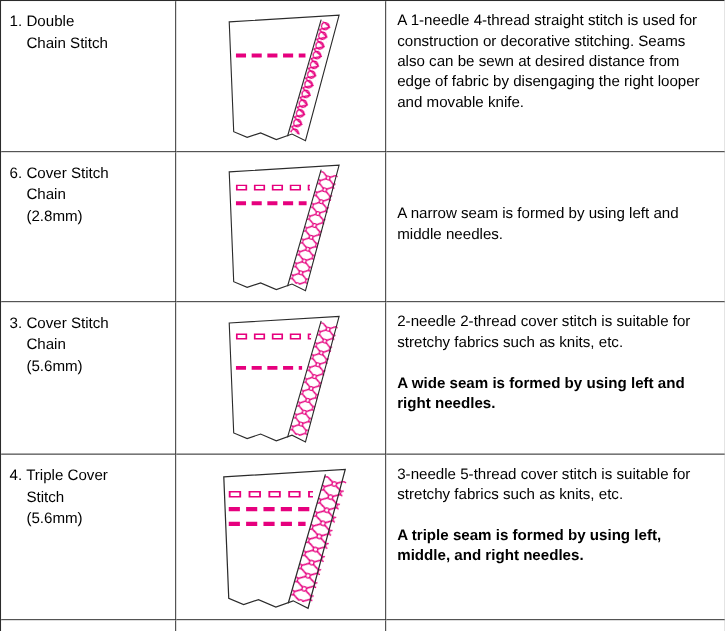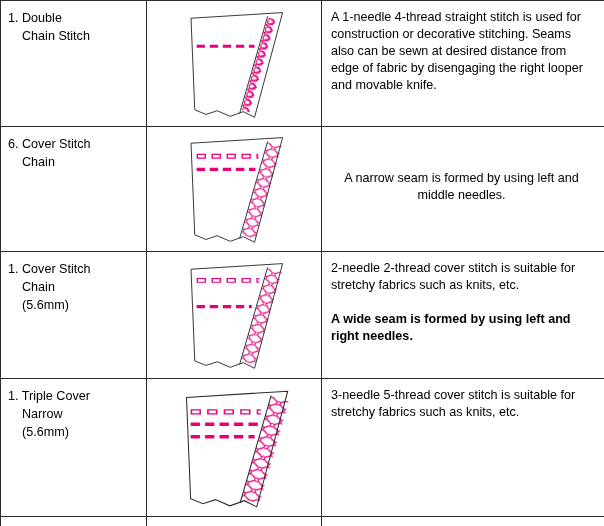--- a/index.html
+++ b/index.html
@@ -27,21 +27,21 @@
     background:#fff;
   }
   .cell.stub{border-bottom:none;}
   .name-cell{padding:9px 4px 0 7px;font-size:12.6px;line-height:1.42;}
   .name-cell .tl{white-space:nowrap;}
   .name-cell .indent{padding-left:14px;}
   .illo-cell{display:flex;align-items:center;justify-content:center;}
   .desc-cell{padding:8px 12px 0 9px;font-size:12.6px;line-height:1.34;}
   .desc-cell p{margin:0;}
   .desc-cell p.gap1{margin-top:17px;font-weight:bold;}
-  .desc-cell p.gap2{margin-top:35px;text-align:center;}
+  .desc-cell p.gap2{margin-top:35px;}
   
   .fillW{fill:#fff;stroke:none;}
   .outl{fill:none;stroke:var(--line);stroke-width:1;}
   .fold{fill:none;stroke:var(--line);stroke-width:1;}
   .sA{fill:none;stroke:var(--accent);}
   .oA{fill:none;stroke:var(--accent);stroke-width:1.2;}
   .cA{fill:#fff;stroke:var(--accent);stroke-width:1;}
   .nd{stroke:var(--accent);stroke-width:3.4;stroke-dasharray:9 5;fill:none;}
   .hB{stroke:var(--accent);stroke-width:5.2;stroke-dasharray:10 6;fill:none;}
   .hW{stroke:#fff;stroke-width:2.8;stroke-dasharray:7 9;fill:none;}
@@ -73,20 +73,21 @@
         <line class="nd" x1="30" y1="42" x2="92" y2="42"></line>
       </svg>
     </div>
     <div class="cell desc-cell">
       <p>A 1-needle 4-thread straight stitch is used for construction or decorative stitching. Seams also can be sewn at desired distance from edge of fabric by disengaging the right looper and movable knife.</p>
     </div>
 
     <div class="cell name-cell">
       <div class="tl">6. Cover Stitch</div>
       <div class="tl indent">Chain</div>
+      <div class="tl indent">(2.8mm)</div>
     </div>
     <div class="cell illo-cell">
       <svg viewBox="0 0 140 122" width="164" height="114">
         <defs>
           <pattern id="lat2" width="11" height="16" patternUnits="userSpaceOnUse">
             <path class="sA" stroke-width="1.25" d="M0,0 L11,16 M0,16 L11,0"></path>
             <circle class="cA" cx="0" cy="0" r="2"></circle>
             <circle class="cA" cx="11" cy="0" r="2"></circle>
             <circle class="cA" cx="0" cy="16" r="2"></circle>
             <circle class="cA" cx="11" cy="16" r="2"></circle>
@@ -102,21 +103,21 @@
         <line class="hB" x1="30" y1="26" x2="96" y2="26"></line>
         <line class="hW" x1="31.5" y1="26" x2="96" y2="26"></line>
         <line class="nd" x1="30" y1="40" x2="93" y2="40"></line>
       </svg>
     </div>
     <div class="cell desc-cell">
       <p class="gap2">A narrow seam is formed by using left and middle needles.</p>
     </div>
 
     <div class="cell name-cell">
-      <div class="tl">1. Cover Stitch</div>
+      <div class="tl">3. Cover Stitch</div>
       <div class="tl indent">Chain</div>
       <div class="tl indent">(5.6mm)</div>
     </div>
     <div class="cell illo-cell">
       <svg viewBox="0 0 140 122" width="164" height="114">
         <defs>
           <pattern id="lat3" width="11" height="16" patternUnits="userSpaceOnUse">
             <path class="sA" stroke-width="1.25" d="M0,0 L11,16 M0,16 L11,0"></path>
             <circle class="cA" cx="0" cy="0" r="2"></circle>
             <circle class="cA" cx="11" cy="0" r="2"></circle>
@@ -135,22 +136,22 @@
         <line class="hW" x1="31.5" y1="24" x2="97" y2="24"></line>
         <line class="nd" x1="30" y1="52" x2="89" y2="52"></line>
       </svg>
     </div>
     <div class="cell desc-cell">
       <p>2-needle 2-thread cover stitch is suitable for stretchy fabrics such as knits, etc.</p>
       <p class="gap1">A wide seam is formed by using left and right needles.</p>
     </div>
 
     <div class="cell name-cell">
-      <div class="tl">1. Triple Cover</div>
-      <div class="tl indent">Narrow</div>
+      <div class="tl">4. Triple Cover</div>
+      <div class="tl indent">Stitch</div>
       <div class="tl indent">(5.6mm)</div>
     </div>
     <div class="cell illo-cell">
       <svg viewBox="0 0 140 122" width="164" height="126">
         <defs>
           <pattern id="lat4" width="11" height="18" patternUnits="userSpaceOnUse">
             <path class="sA" stroke-width="1.25" d="M0,0 L11,18 M0,18 L11,0"></path>
             <circle class="cA" cx="0" cy="0" r="2"></circle>
             <circle class="cA" cx="11" cy="0" r="2"></circle>
             <circle class="cA" cx="0" cy="18" r="2"></circle>
@@ -165,20 +166,21 @@
         <path class="outl" d="M24,12 L122,6 L92,118 L80,112 L66,117 L52,111 L40,115 L28,110 Z"></path>
         <path class="fold" d="M106,10 L76,114"></path>
         <line class="hB" x1="28" y1="26" x2="96" y2="26"></line>
         <line class="hW" x1="29.5" y1="26" x2="96" y2="26"></line>
         <line class="nd" x1="28" y1="38" x2="94" y2="38"></line>
         <line class="nd" x1="28" y1="50" x2="90" y2="50"></line>
       </svg>
     </div>
     <div class="cell desc-cell">
       <p>3-needle 5-thread cover stitch is suitable for stretchy fabrics such as knits, etc.</p>
+      <p class="gap1">A triple seam is formed by using left, middle, and right needles.</p>
     </div>
 
     <div class="cell stub"></div>
     <div class="cell stub"></div>
     <div class="cell stub"></div>
 
   </div>
 </div>
 
 </body></html>

